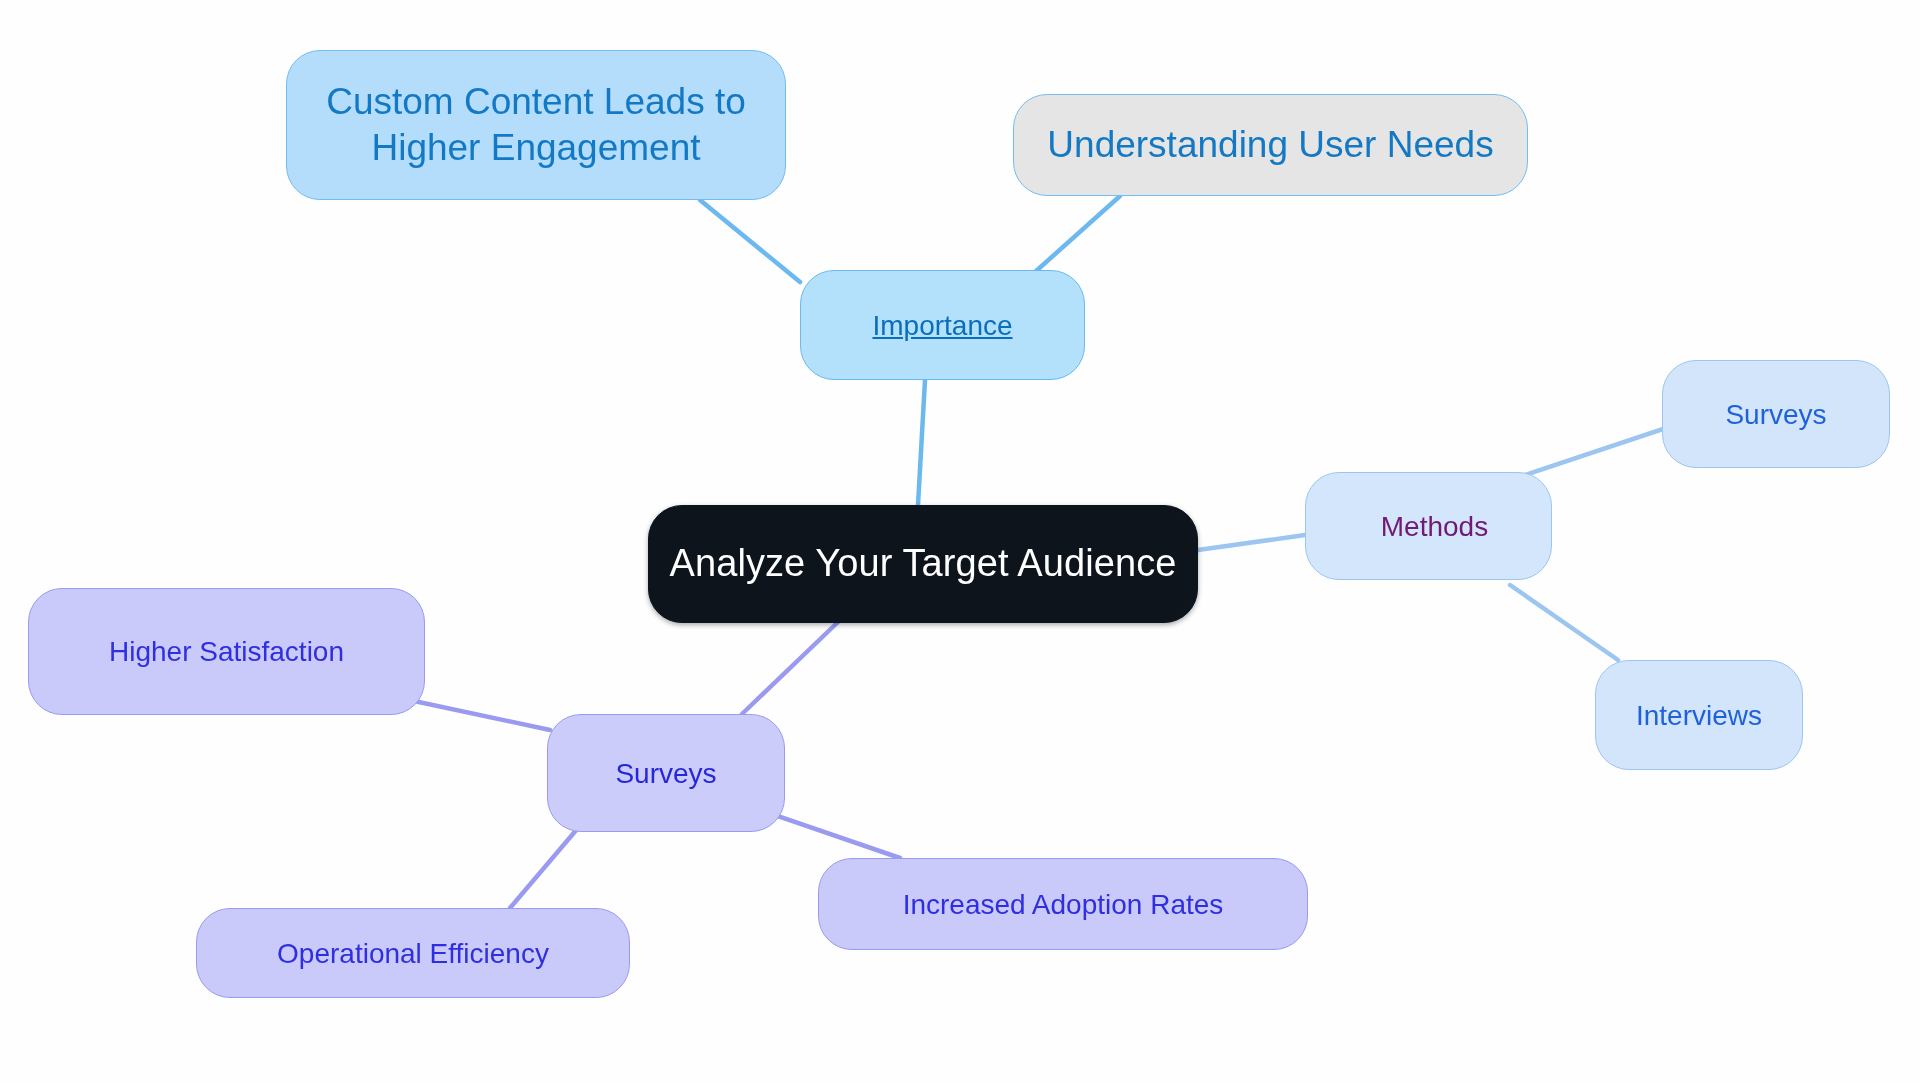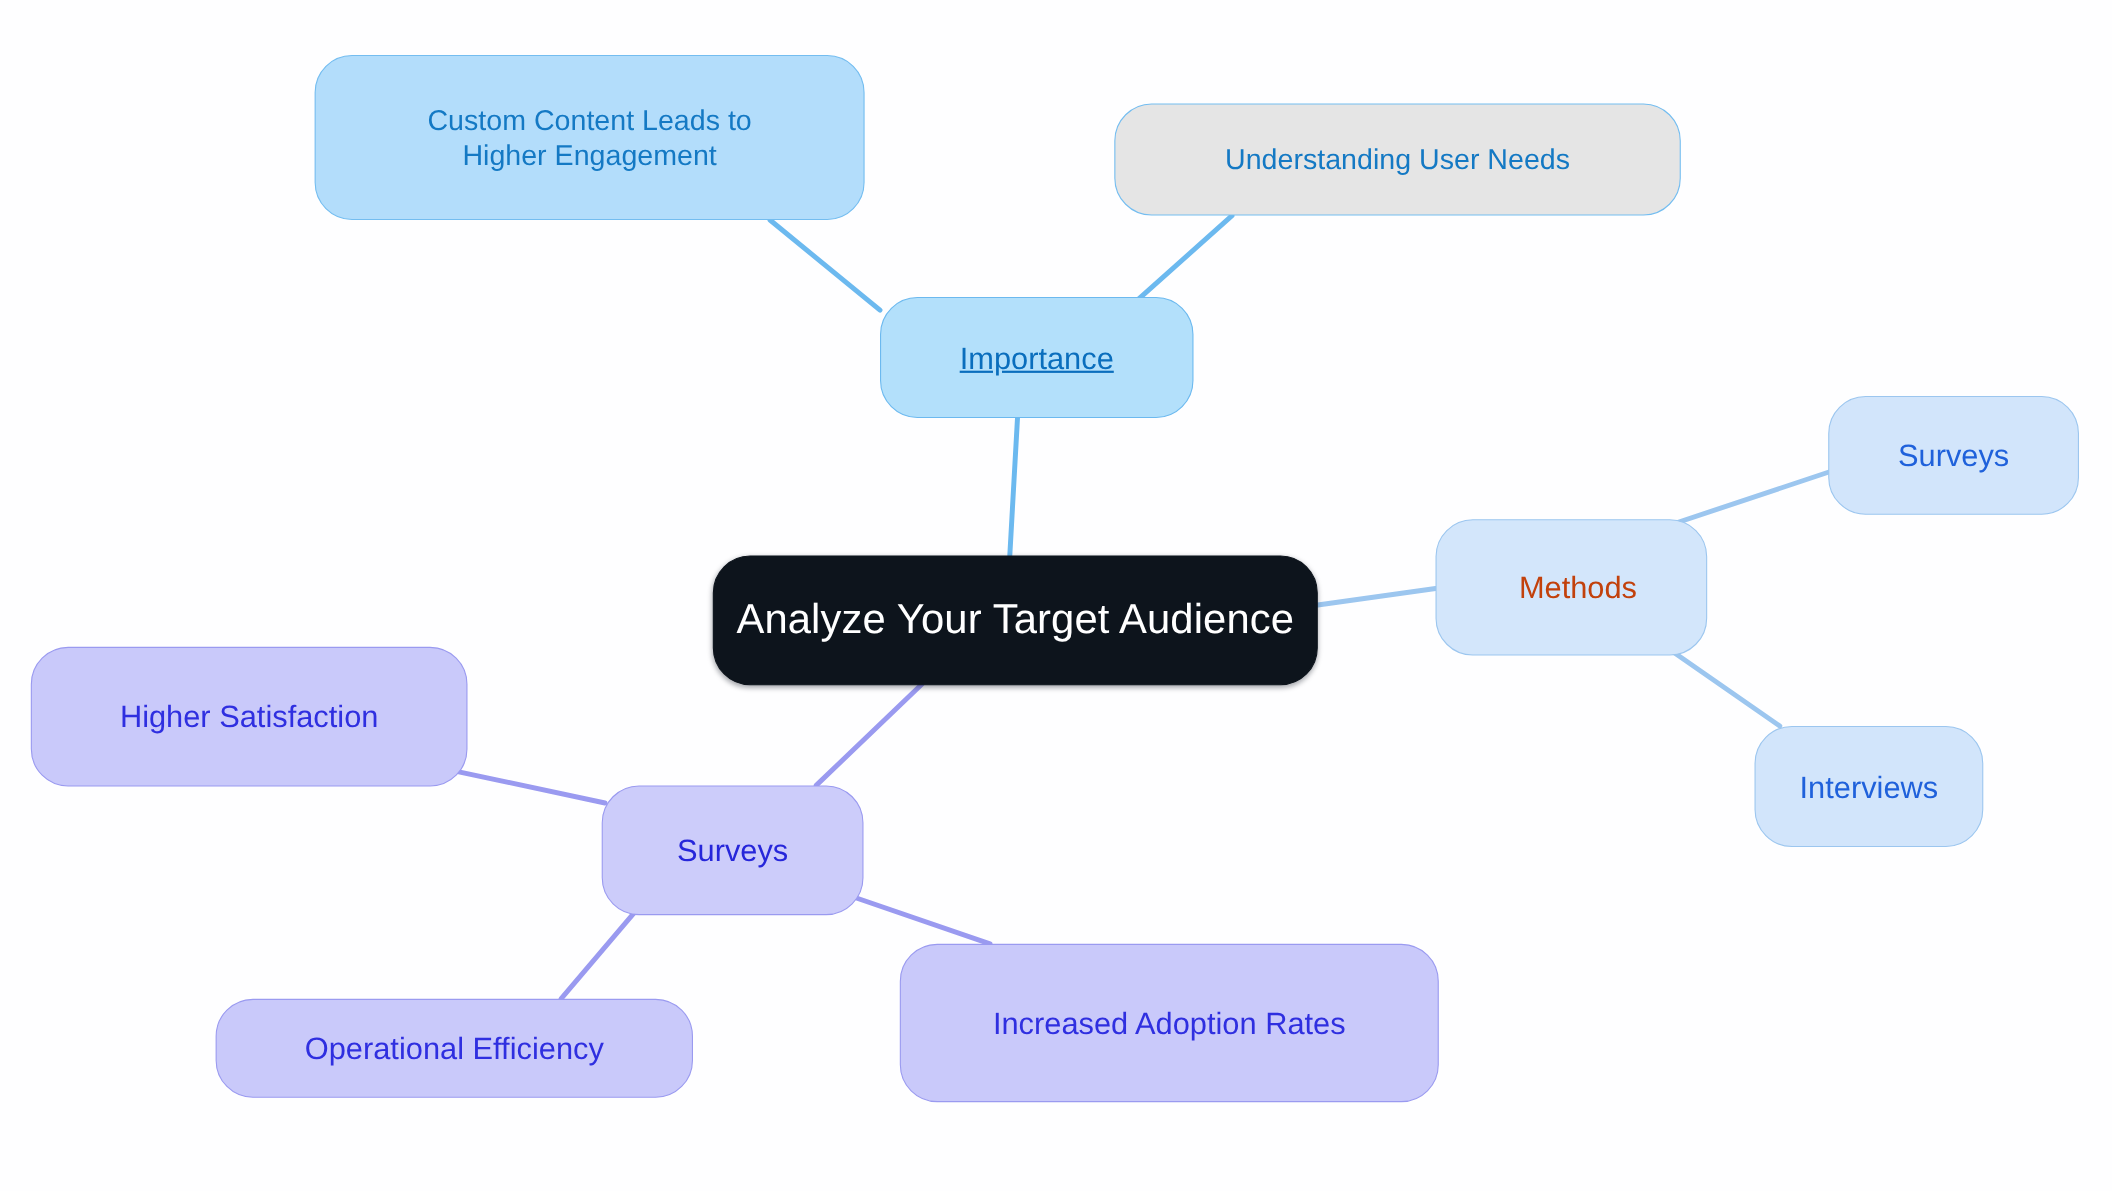--- a/index.html
+++ b/index.html
@@ -54,21 +54,21 @@
     border-color: #6cb9ef;
     color: #0a6ebd;
     border-radius: 34px;
     font-size: 28px;
   }
   .node-blue-leaf {
     background: #b3ddfb;
     border-color: #74bdf0;
     color: #1479c4;
     border-radius: 34px;
-    font-size: 26px;
+    font-size: 37px;
   }
   .node-lightblue-branch {
     background: #d3e6fb;
     border-color: #9cc6ef;
     color: #1163c4;
     border-radius: 34px;
     font-size: 28px;
   }
   .node-lightblue-leaf {
     background: #d2e5fb;
@@ -118,36 +118,36 @@
     <span>Importance</span>
   </div>
   <div class="node node-blue-leaf" id="node-custom-content" style="left: 286px; top: 50px; width: 500px; height: 150px; background: rgb(179, 221, 251); border-color: rgb(116, 189, 240); color: rgb(20, 121, 196);">
     <span>Custom Content Leads to
 Higher Engagement</span>
   </div>
   <div class="node node-blue-leaf" id="node-understanding-user-needs" style="left: 1013px; top: 94px; width: 515px; height: 102px; background: #e5e5e5; border-color: rgb(116, 189, 240); color: rgb(20, 121, 196);">
     <span>Understanding User Needs</span>
   </div>
 
-  <div class="node node-lightblue-branch" id="node-methods" style="left: 1305px; top: 472px; width: 247px; height: 124px; background: rgb(211, 230, 251); border-color: rgb(156, 198, 239); color: #c2410c; padding-left: 12px;">
+  <div class="node node-lightblue-branch" id="node-methods" style="left: 1305px; top: 472px; width: 247px; height: 108px; background: rgb(211, 230, 251); border-color: rgb(156, 198, 239); color: #701a75; padding-left: 12px;">
     <span>Methods</span>
   </div>
   <div class="node node-lightblue-leaf" id="node-surveys" style="left: 1662px; top: 312px; width: 228px; height: 108px; background: rgb(210, 229, 251); border-color: rgb(156, 198, 239); color: rgb(31, 97, 219); margin-top: 48px;">
     <span>Surveys</span>
   </div>
   <div class="node node-lightblue-leaf" id="node-interviews" style="left: 1595px; top: 660px; width: 208px; height: 110px; background: rgb(210, 229, 251); border-color: rgb(156, 198, 239); color: rgb(31, 97, 219);">
     <span>Interviews</span>
   </div>
 
   <div class="node node-purple-branch" id="node-benefits" style="left: 547px; top: 714px; width: 238px; height: 118px; background: rgb(204, 204, 250); border-color: rgb(154, 154, 240); color: rgb(38, 38, 218);">
     <span>Surveys</span>
   </div>
   <div class="node node-purple-leaf" id="node-higher-satisfaction" style="left: 28px; top: 588px; width: 397px; height: 127px; background: rgb(201, 201, 250); border-color: rgb(154, 154, 240); color: rgb(47, 47, 224);">
     <span>Higher Satisfaction</span>
   </div>
   <div class="node node-purple-leaf" id="node-operational-efficiency" style="left: 196px; top: 908px; width: 434px; height: 90px; background: rgb(201, 201, 250); border-color: rgb(154, 154, 240); color: rgb(47, 47, 224);">
     <span>Operational Efficiency</span>
   </div>
-  <div class="node node-purple-leaf" id="node-increased-adoption-rates" style="left: 818px; top: 858px; width: 490px; height: 144px; background: rgb(201, 201, 250); border-color: rgb(154, 154, 240); color: rgb(47, 47, 224);">
+  <div class="node node-purple-leaf" id="node-increased-adoption-rates" style="left: 818px; top: 858px; width: 490px; height: 92px; background: rgb(201, 201, 250); border-color: rgb(154, 154, 240); color: rgb(47, 47, 224);">
     <span>Increased Adoption Rates</span>
   </div>
 
 </div>
 
 </body></html>

